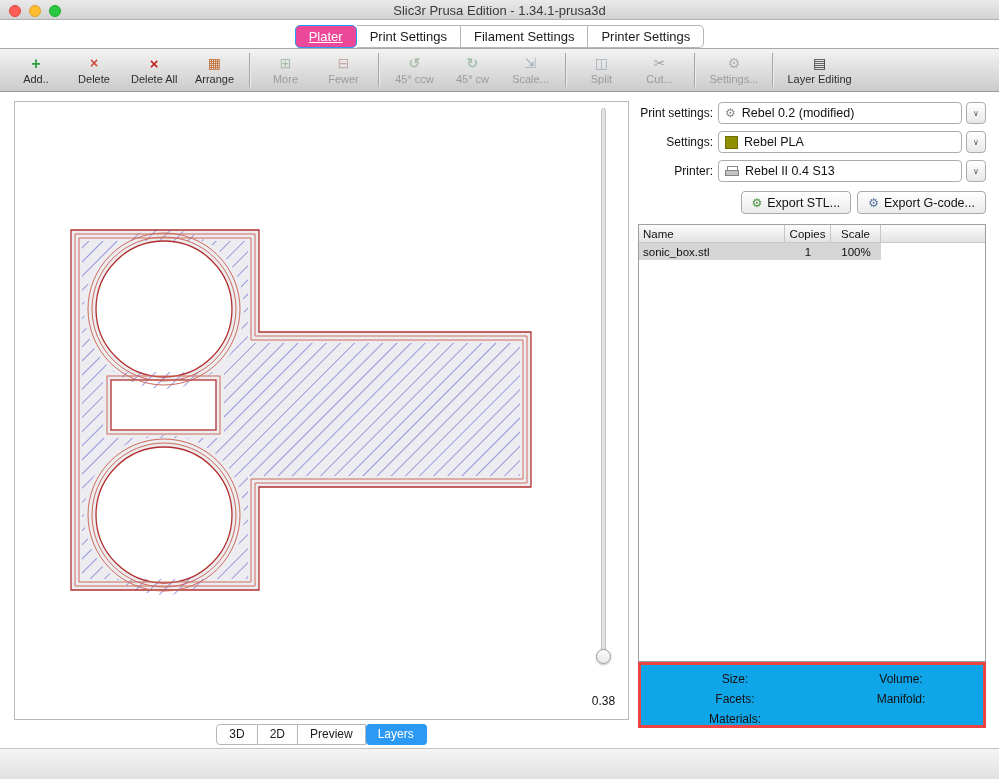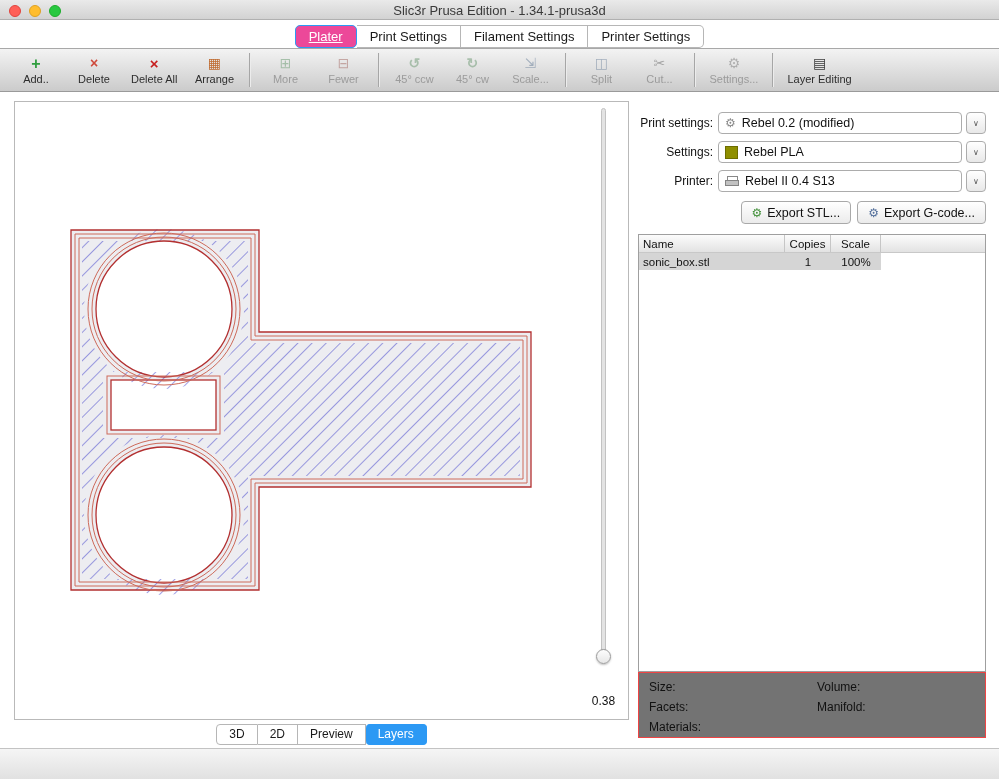--- a/index.html
+++ b/index.html
@@ -64,21 +64,21 @@
   .slider-value{position:absolute;left:566px;top:592px;width:45px;text-align:center;font-size:12px;color:#111;}
 
   .view-tabs{position:absolute;left:14px;top:632px;width:615px;display:flex;justify-content:center;}
   .vtab{font-size:12px;line-height:19px;padding:0 12px;background:#fff;border:1px solid #b6b6b6;
     border-left:none;color:#1a1a1a;cursor:default;box-sizing:border-box;height:21px;}
   .vtab:first-child{border-left:1px solid #b6b6b6;border-radius:4px 0 0 4px;}
   .vtab:last-child{border-radius:0 4px 4px 0;}
   .vtab.selected{background:#2c99f4;border-color:#2c99f4;color:#fff;border-radius:4px;}
 
   
-  .rightpanel{position:absolute;left:638px;top:20px;width:348px;}
+  .rightpanel{position:absolute;left:638px;top:10px;width:348px;}
   .srow{display:flex;align-items:center;margin-bottom:7px;}
   .srow-label{width:75px;text-align:right;font-size:12px;color:#111;margin-right:5px;flex:none;}
   .combo{width:244px;height:22px;border:1px solid #acacac;border-radius:4px;background:#fff;
     display:flex;align-items:center;padding:0 6px;gap:6px;box-sizing:border-box;font-size:12.5px;color:#111;}
   .combo-btn{width:20px;height:22px;margin-left:4px;border:1px solid #acacac;border-radius:4px;
     background:linear-gradient(#fff,#e8e8e8);display:flex;align-items:center;justify-content:center;
     font-size:8px;color:#555;box-sizing:border-box;}
   .gear-ic{color:#8a8a8a;font-size:12px;line-height:12px;}
   .swatch{width:13px;height:13px;border:1px solid #777;box-sizing:border-box;flex:none;}
   .printer-ic{width:14px;height:11px;position:relative;display:inline-block;flex:none;}
@@ -99,23 +99,23 @@
   .th.c-name{width:146px;}
   .th.c-copies{width:46px;justify-content:center;}
   .th.c-scale{width:50px;justify-content:center;}
   .trow{display:flex;height:17px;}
   .td{background:#d5d5d5;display:flex;align-items:center;height:100%;padding:0 4px;box-sizing:border-box;color:#111;}
   .td.c-name{width:146px;}
   .td.c-copies{width:46px;justify-content:center;}
   .td.c-scale{width:50px;justify-content:center;}
 
   .info-label{margin:6px 0 3px 9px;font-size:12px;color:#111;}
-  .info-box{background:#737373;border:1px solid #ef4444;height:66px;box-sizing:border-box;
+  .info-box{background:#0ea5e9;border:3px solid #ef4444;height:66px;box-sizing:border-box;
     padding:7px 0 0 10px;display:grid;grid-template-columns:168px 1fr;grid-auto-rows:20px;
-    font-size:12px;color:#111;}
+    font-size:12px;color:#111;text-align:center;}
 
   
   .footer{position:absolute;top:748px;left:0;width:100%;height:31px;box-sizing:border-box;
     background:linear-gradient(#f5f5f5,#e1e1e1);border-top:1px solid #c3c3c3;}
 </style>
 </head>
 <body>
 
 <div class="window">
 

